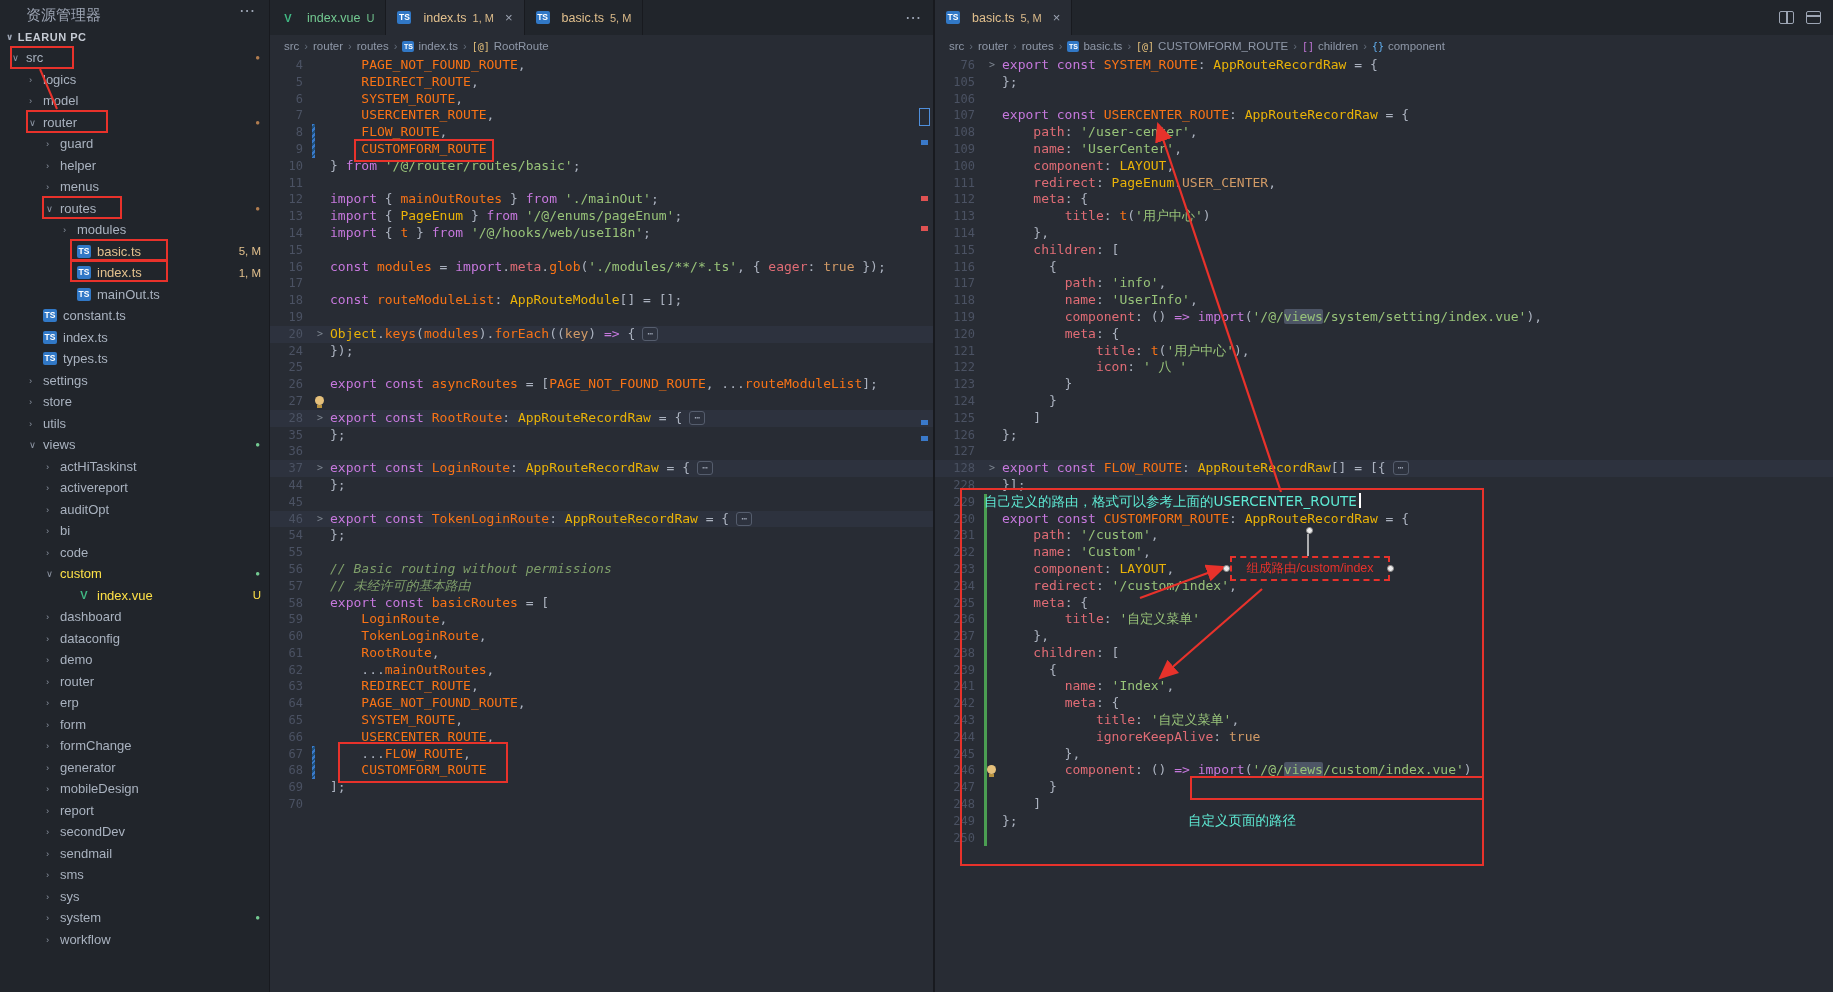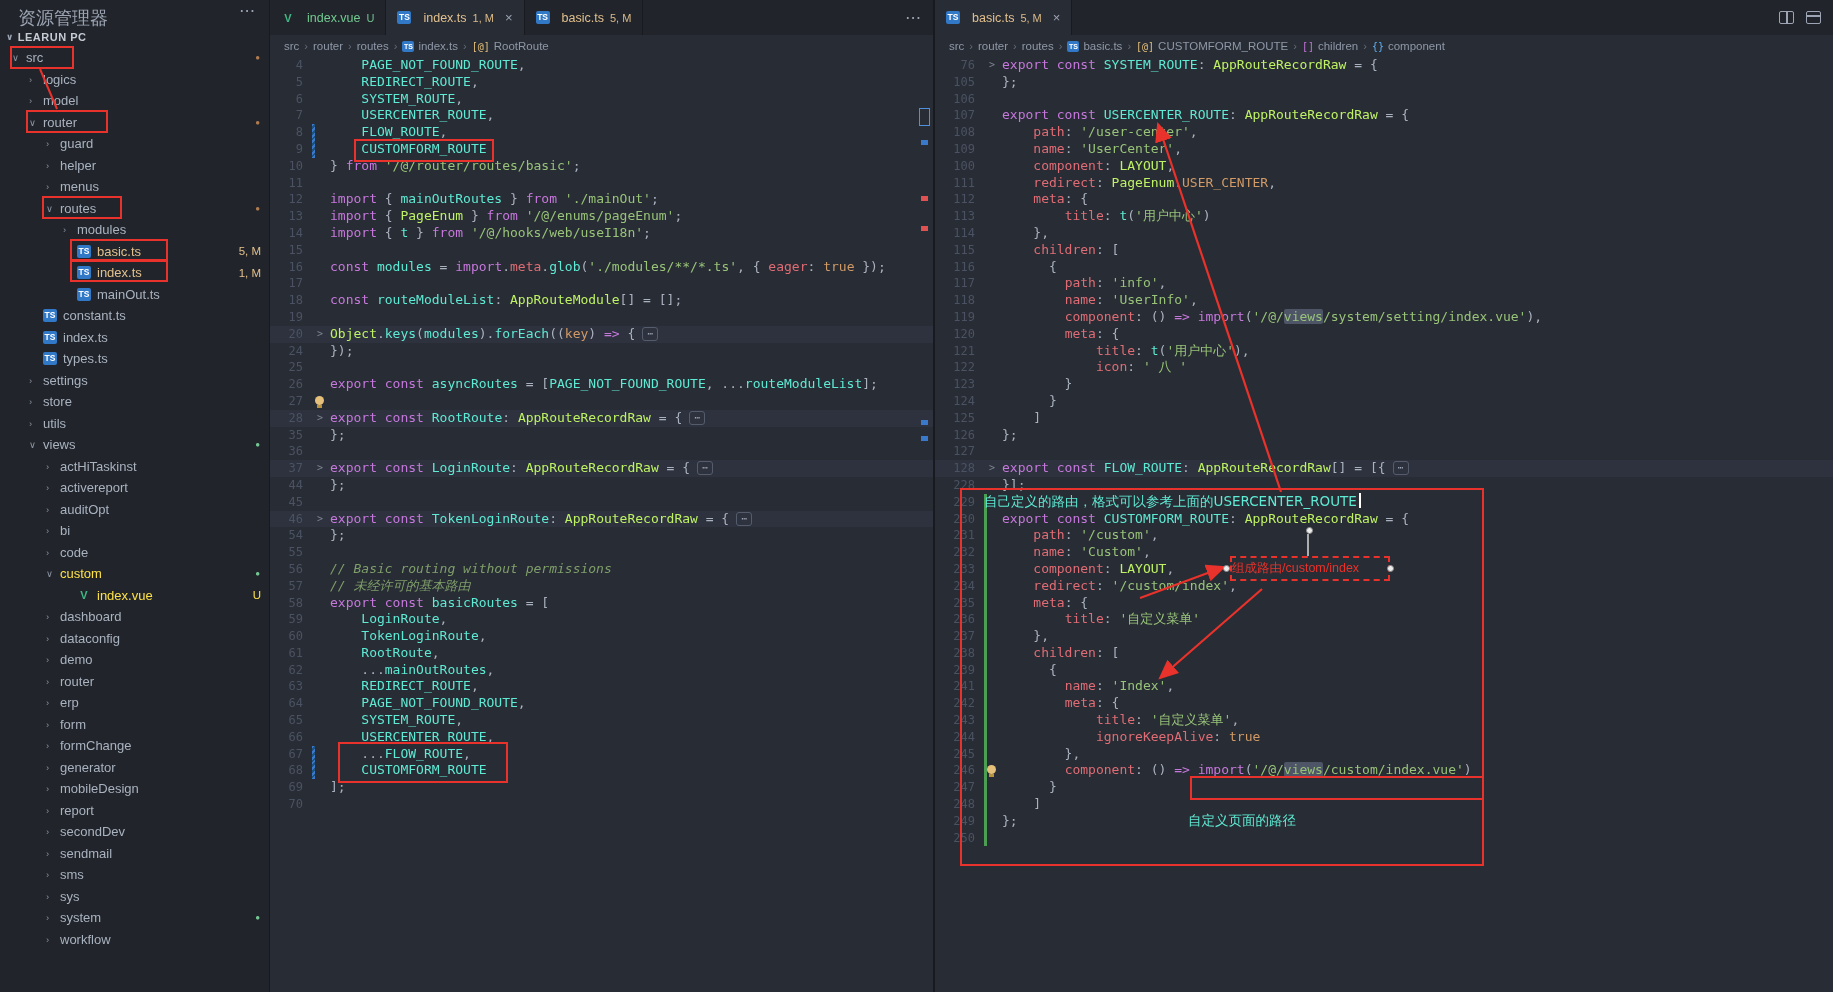--- a/index.html
+++ b/index.html
@@ -3,21 +3,21 @@
 <meta charset="utf-8">
 <style>
   *{margin:0;padding:0;box-sizing:border-box}
   html,body{width:1833px;height:992px;background:#181a1f;overflow:hidden;
     font-family:"Liberation Sans","DejaVu Sans",sans-serif;}
   #stage{position:relative;width:1833px;height:992px;background:#181a1f}
   .abs{position:absolute}
 
   
   #sidebar{left:0;top:0;width:270px;height:992px;background:#21252b;border-right:1px solid #181a1f}
-  #sb-title{left:18px;top:6px;font-size:18px;color:#9da5b4}
+  #sb-title{left:26px;top:6px;font-size:15px;color:#9da5b4}
   #sb-more{right:14px;top:1px;font-size:16px;color:#9da5b4;cursor:pointer}
   #sb-ws{left:6px;top:27px;height:20px;display:flex;align-items:center;gap:4px;
     font-size:11px;font-weight:bold;letter-spacing:.5px;color:#c5cad3;cursor:pointer}
   #sb-ws .ws-chev{font-size:9px;color:#9da5b4}
   #tree{left:0;top:47px;width:270px}
   .trow{display:flex;align-items:center;height:21.5px;font-size:13px;color:#a9b2bf;cursor:pointer;white-space:nowrap}
   .trow .chev{width:14px;flex:none;font-size:9.5px;color:#8b93a1}
   .trow .spacer{flex:1}
   .trow .badge{font-size:11.5px;margin-right:9px}
   .trow .dot{font-size:8px;margin-right:10px}
@@ -68,37 +68,37 @@
   #gl .ln{width:38px}
   #gr .ln{width:45px}
   .deco{flex:none;width:22px;position:relative}
   .git{position:absolute;left:4px;top:0;bottom:0;width:3px}
   .git-m{background:repeating-linear-gradient(135deg,#3a79c9 0,#3a79c9 2px,#20527e 2px,#20527e 4px)}
   .git-a{background:#4b9e52}
   .fchev{position:absolute;left:9px;top:0;color:#7d8590;font-size:10px;line-height:16.8px;cursor:pointer}
   .bulb{position:absolute;left:7px;top:3px;width:9px;height:9px;border-radius:50%;background:#e5c07b}
   .bulb::after{content:"";position:absolute;left:2px;top:9px;width:5px;height:3px;background:#b8923f}
   .ct{white-space:pre;color:#abb2bf}
-  .tk-k{color:#c678dd}.tk-s{color:#98c379}.tk-v{color:#5eead4}.tk-t{color:#bef264}
+  .tk-k{color:#c678dd}.tk-s{color:#98c379}.tk-v{color:#f97316}.tk-t{color:#eab308}
   .tk-p{color:#e06c75}.tk-n{color:#d19a66}.tk-d{color:#abb2bf}
   .tk-c{color:#7f9f6a;font-style:italic}
   .tk-w{color:#98c379;background:#4d5566;border-radius:2px}
   .fold{display:inline-block;margin-left:7px;padding:0 4px;border:1px solid #555d6d;border-radius:3px;
     color:#9da5b4;font-size:10px;line-height:12px;vertical-align:1px;cursor:pointer}
 
   
   .orm{position:absolute}
 
   
   .anno-box{position:absolute;border:2px solid #e8322b;z-index:40;pointer-events:none}
   #anno-svg{position:absolute;left:0;top:0;width:1833px;height:992px;z-index:41;pointer-events:none}
   .anno-text{position:absolute;color:#5eead4;z-index:42;font-size:13.5px;white-space:nowrap;pointer-events:none;
     font-family:"DejaVu Sans",sans-serif}
   .dashed-box{position:absolute;border:2px dashed #e8322b;z-index:42;display:flex;align-items:center;
-    pointer-events:none}
+    justify-content:center;pointer-events:none}
   .handle{position:absolute;width:7px;height:7px;border-radius:50%;background:#ececec;border:1px solid #8a8a8a;z-index:43;pointer-events:none}
   .txt-cursor{display:inline-block;width:2px;height:15px;background:#ffffff;vertical-align:-2px;margin-left:2px}
 </style>
 </head>
 <body>
 
 <div id="stage">
 
   <div id="sidebar" class="abs">
     <div id="sb-title" class="abs">资源管理器</div>

